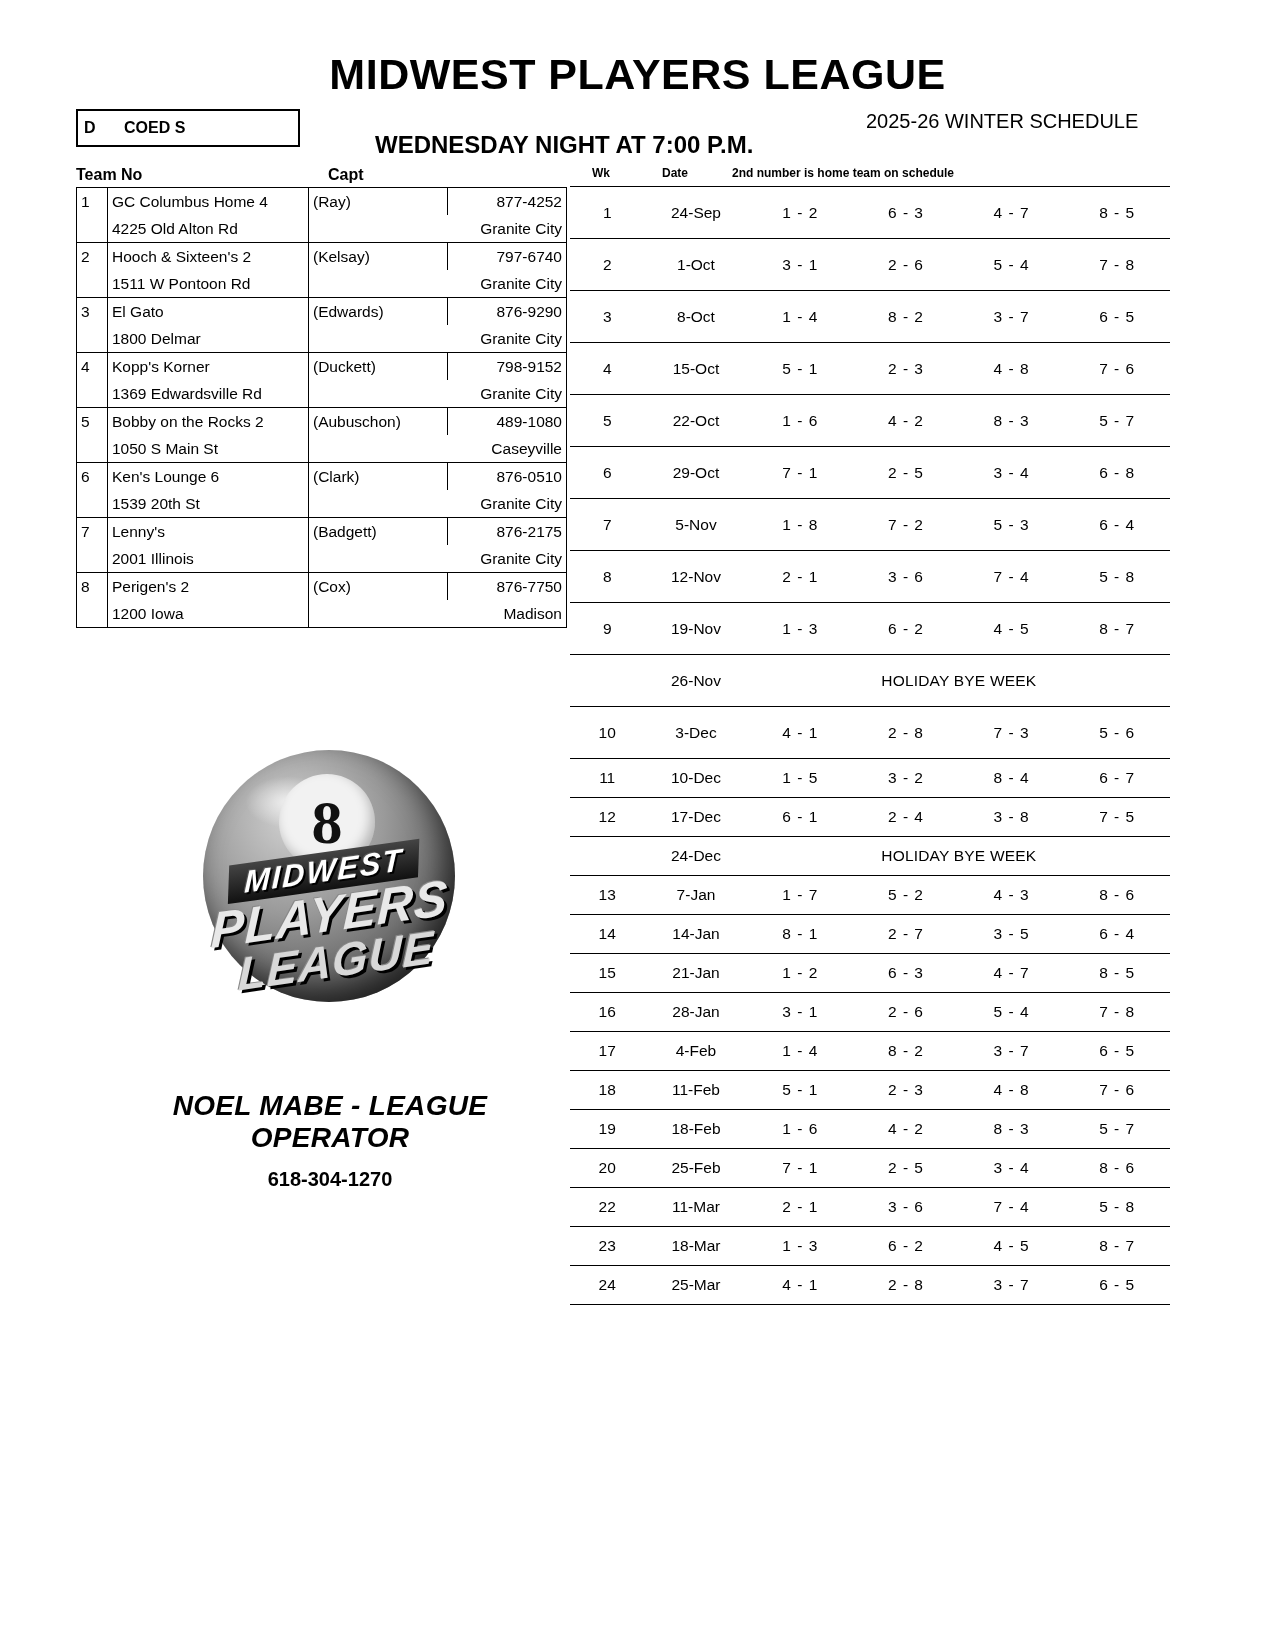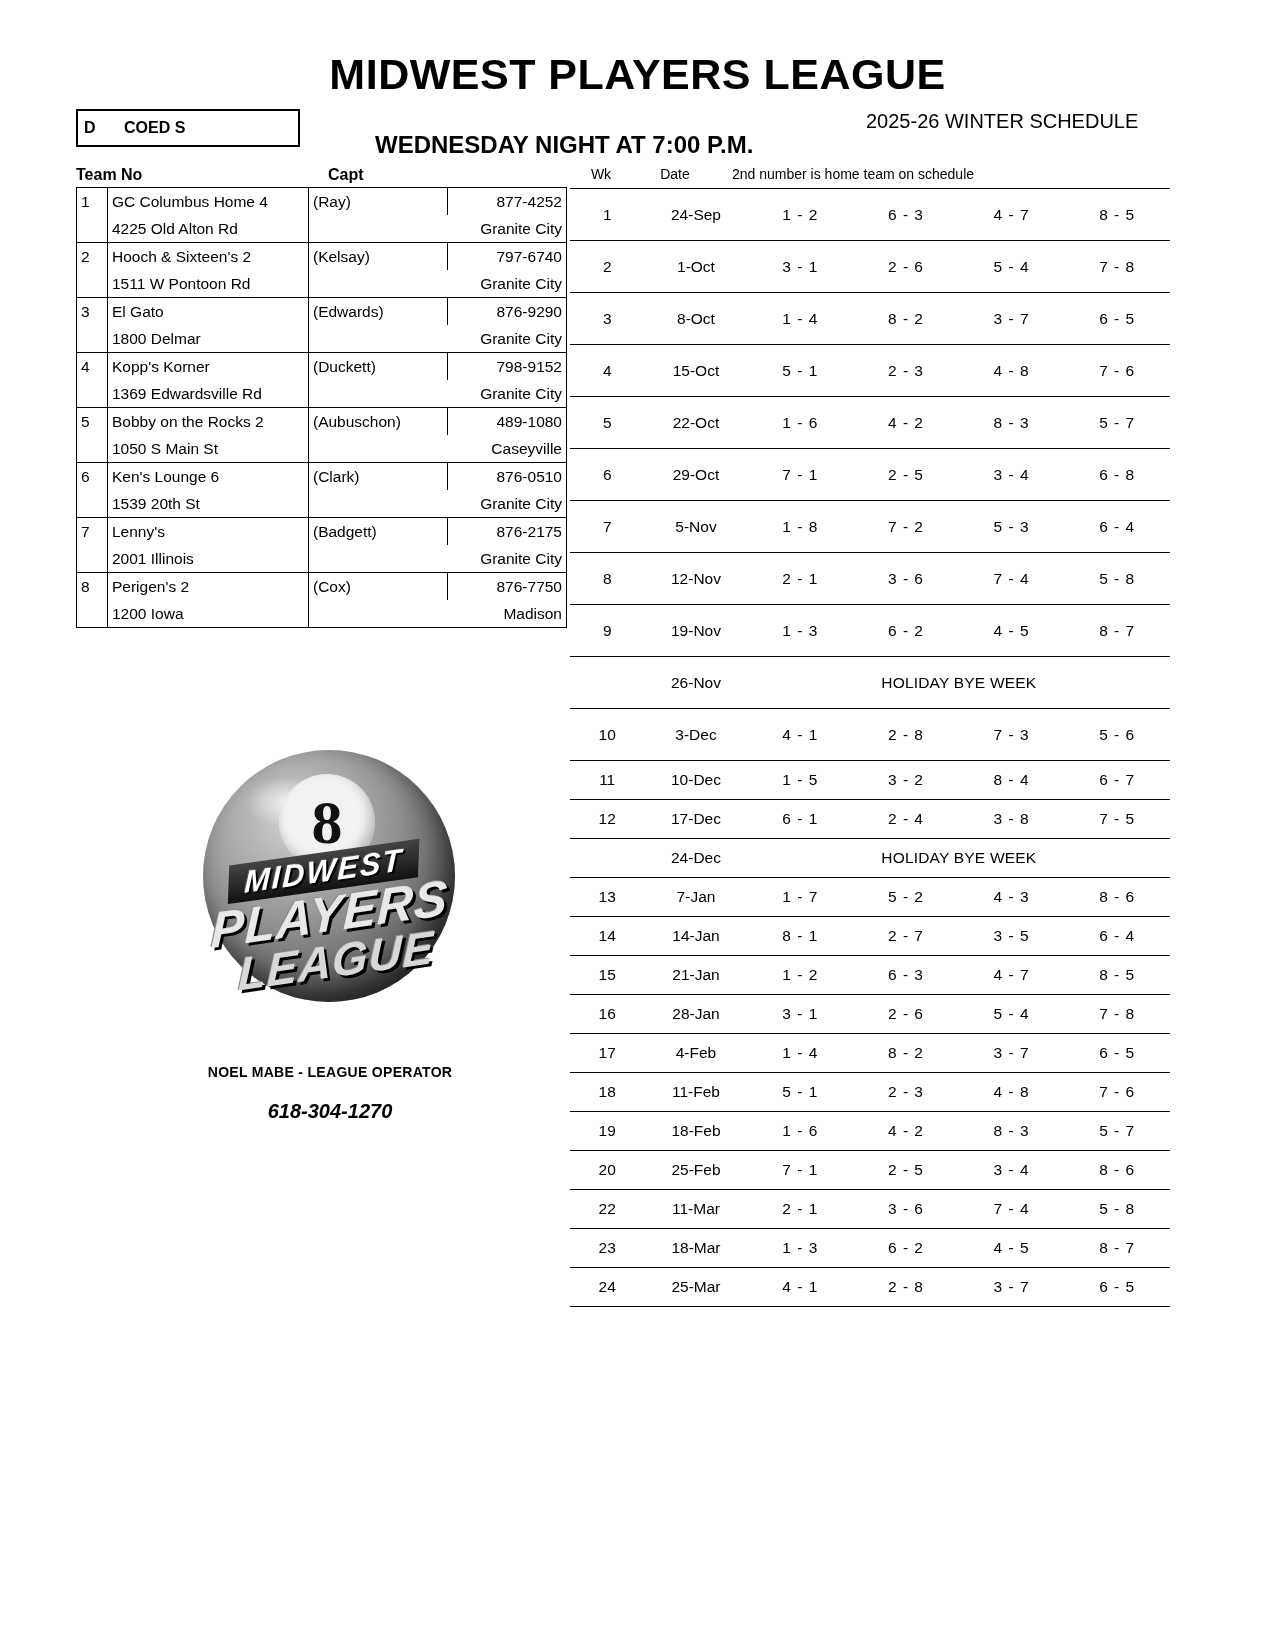--- a/index.html
+++ b/index.html
@@ -218,43 +218,43 @@
     font-size: 46px;
     font-weight: bold;
     font-style: italic;
     letter-spacing: 1px;
     color: #d8d8d8;
     text-shadow: 3px 3px 0 #000, -1px -1px 0 #888;
     line-height: 0.98;
     transform: skewX(-10deg);
   }
   .operator {
-    margin-top: 24px;
-    font-size: 14px;
+    margin-top: 50px;
+    font-size: 28px;
     font-weight: bold;
     letter-spacing: 0.3px;
+    font-style: italic;
   }
   .operator-phone {
-    margin-top: 20px;
+    margin-top: 14px;
     font-size: 20px;
     font-weight: bold;
-    font-style: italic;
   }
 
   
   .sched-wrap {
     position: absolute;
     left: 570px;
     top: 166px;
     width: 600px;
   }
   .sched-head {
     display: flex;
-    font-size: 14px;
-    font-weight: normal;
+    font-size: 12px;
+    font-weight: bold;
     padding-bottom: 6px;
     border-bottom: 1.5px solid #000;
     align-items: center;
   }
   .sched-head .h-wk { width: 62px; text-align: center; }
   .sched-head .h-date { width: 86px; text-align: center; }
   .sched-head .h-note { flex: 1; text-align: left; padding-left: 14px; }
 
   table.sched {
     border-collapse: collapse;

